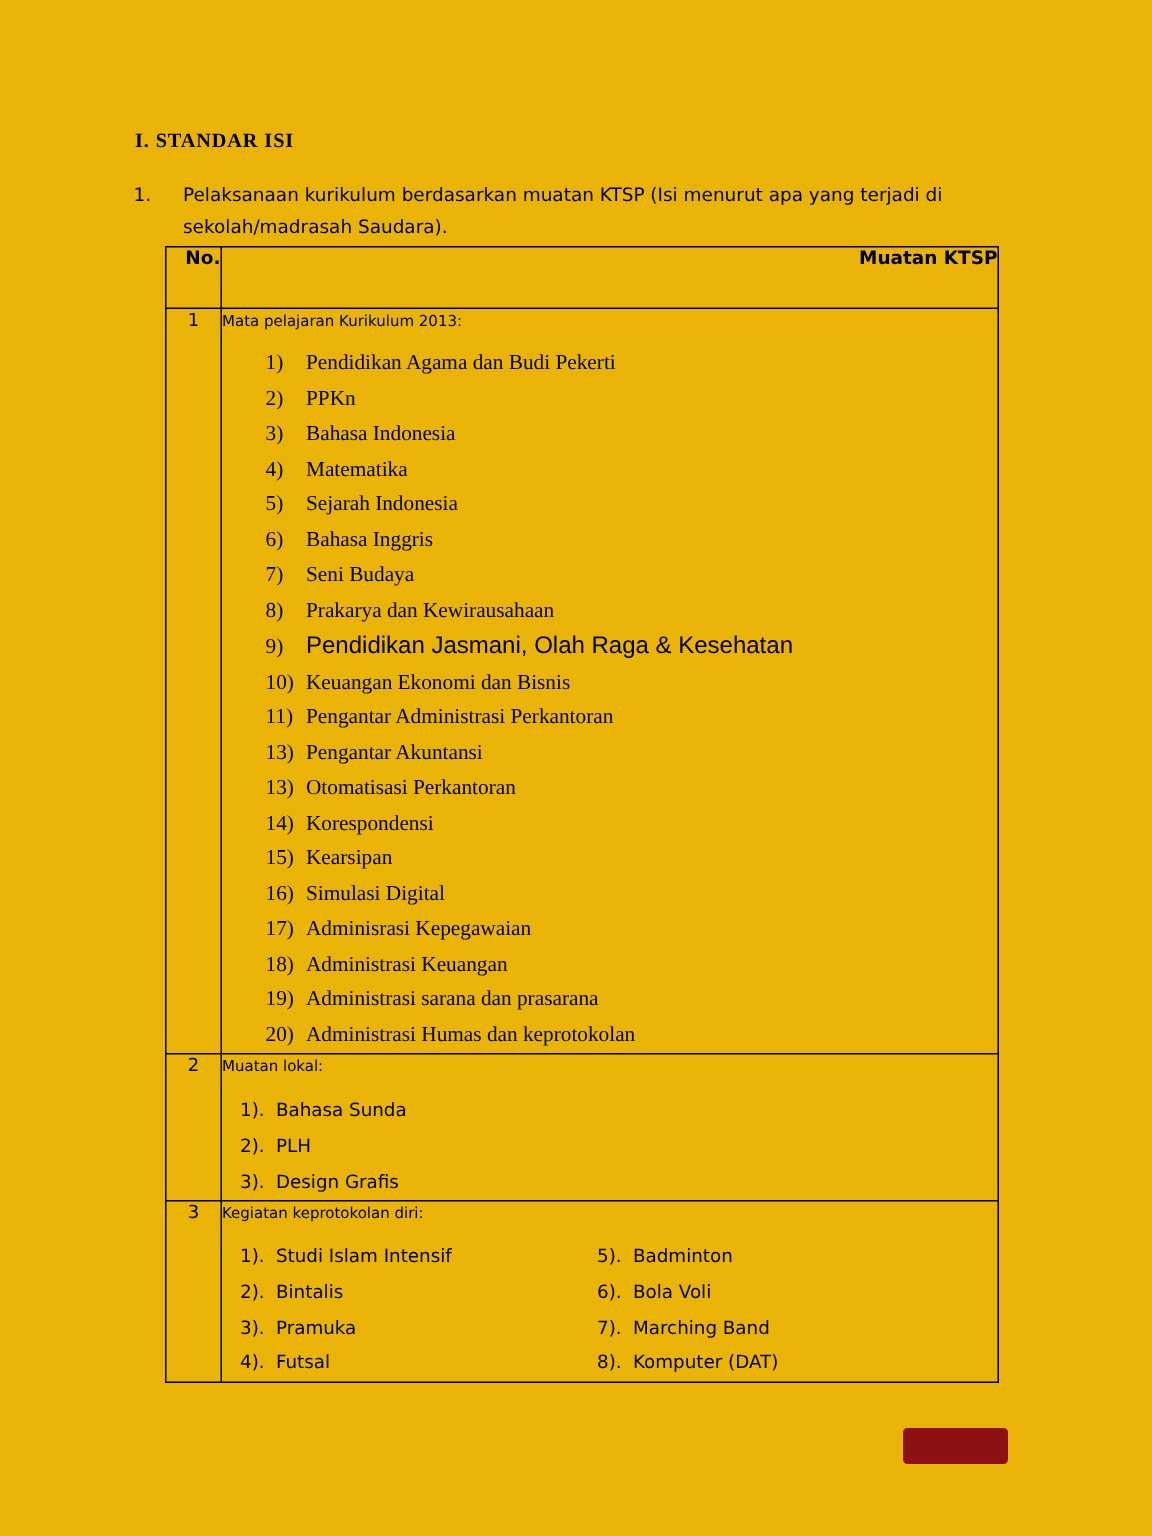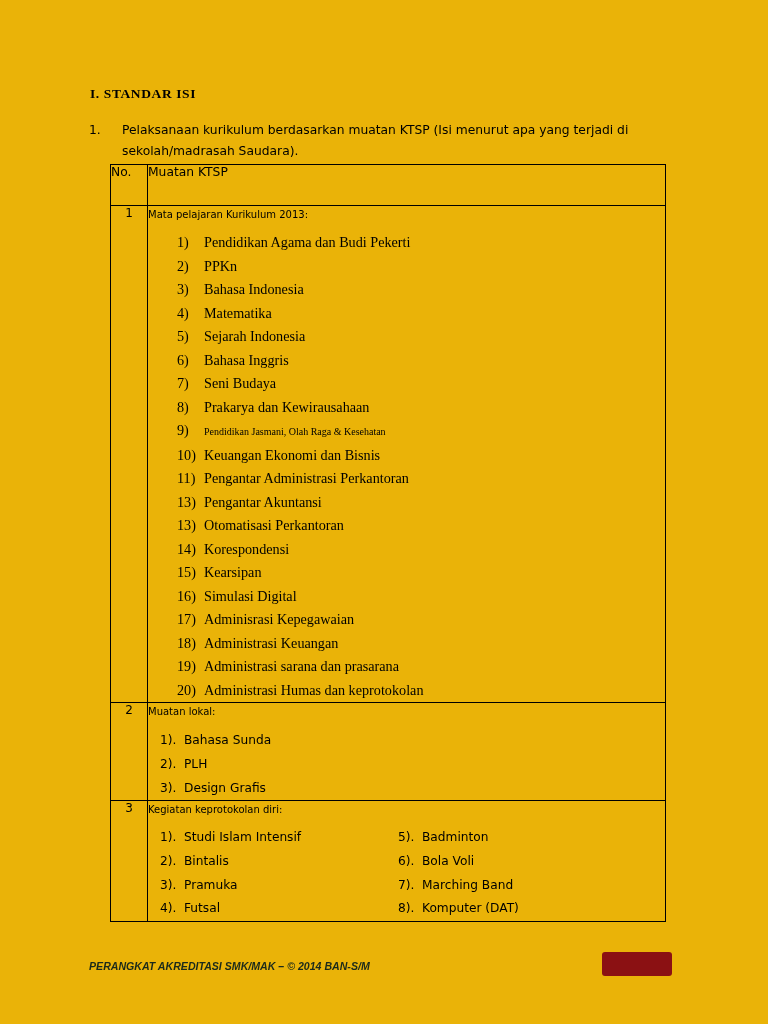--- a/index.html
+++ b/index.html
@@ -65,25 +65,25 @@
   }
   .ktsp-table td, .ktsp-table th {
     border: 1px solid #000000;
     vertical-align: top;
     padding: 0;
   }
   .col-no { width: 37px; }
 
   .head-no, .head-muatan {
     height: 40px;
-    text-align: left;
+    text-align: right;
     vertical-align: middle;
     font-family: "DejaVu Sans", sans-serif;
     font-size: 12.3px;
-    font-weight: normal;
+    font-weight: bold;
   }
 
   .cell-no {
     text-align: center;
     font-family: "DejaVu Sans", sans-serif;
     font-size: 12px;
     padding-top: 9px;
   }
 
   .cell-body {
@@ -115,22 +115,22 @@
     line-height: 23.5px;
     padding-left: 29px;
   }
   .subj-list .marker {
     flex: 0 0 27px;
     font-family: "Liberation Serif", "DejaVu Serif", serif;
   }
   .subj-list .label { flex: 1 1 auto; }
   
   .subj-list li.sans-item .label {
-    font-family: Liberation Serif, serif;
-    font-size: 10px;
+    font-family: Liberation Sans, sans-serif;
+    font-size: 16px;
   }
 
   
   .local-list li {
     font-family: "DejaVu Sans", sans-serif;
     font-size: 12.2px;
     line-height: 24px;
     padding-left: 12px;
   }
   .local-list .marker { flex: 0 0 24px; }
@@ -350,17 +350,16 @@
                   <span class="label">Komputer (DAT)</span>
                 </li>
             </ul>
           </div>
         </td>
       </tr>
 
     </tbody>
   </table>
 
-  <div class="footer-note">PERANGKAT AKREDITASI SMK/MAK – © 2014 BAN-S/M</div>
 
   <div class="footer-block" style="background: rgb(139, 17, 19);"></div>
 
 </div>
 
 </body></html>

